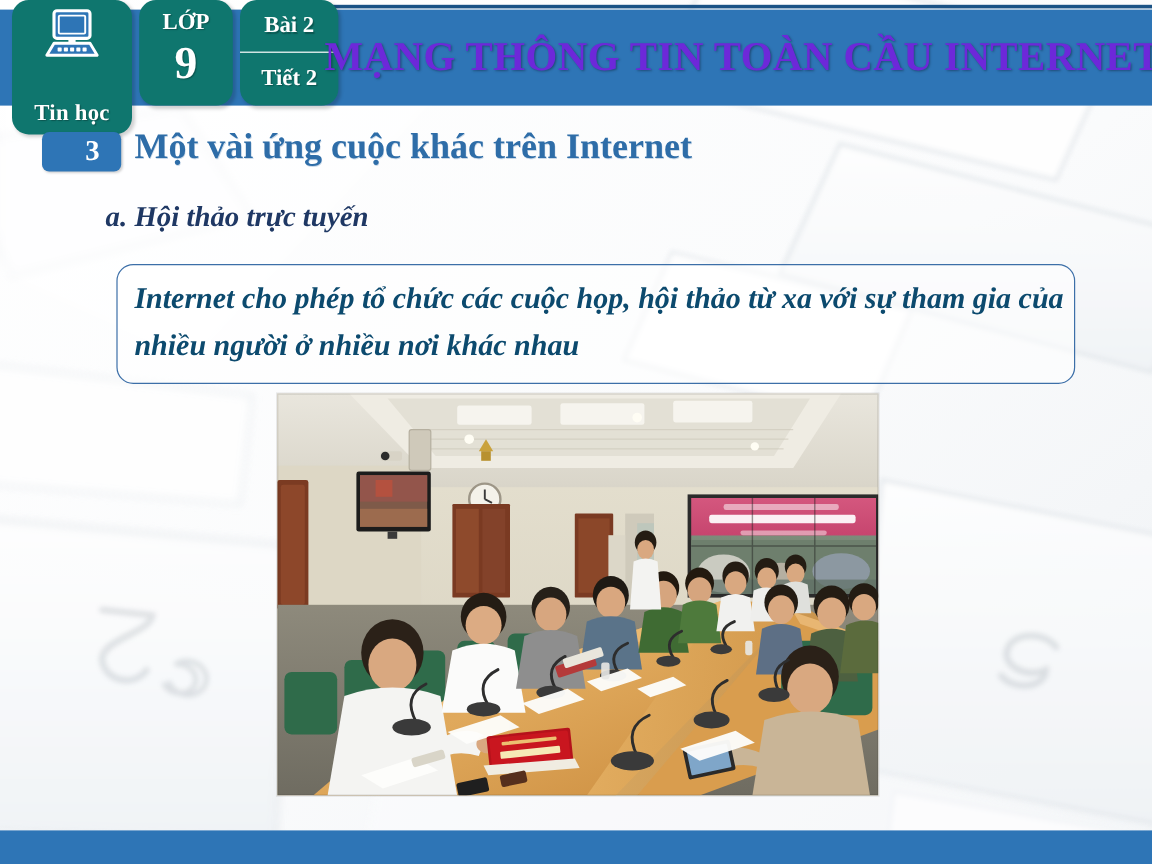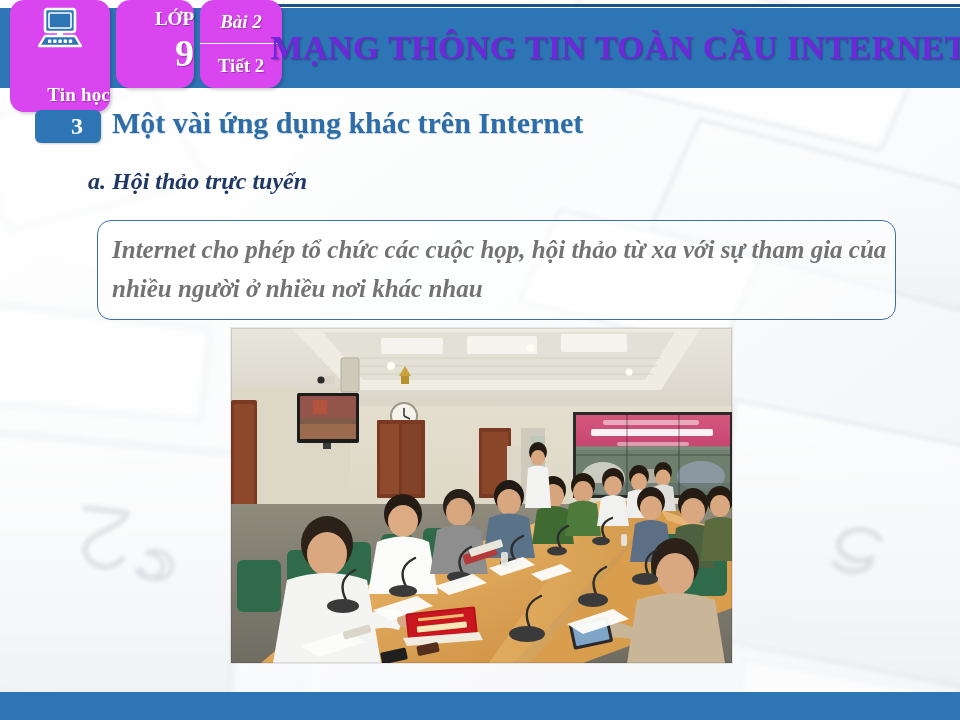--- a/index.html
+++ b/index.html
@@ -36,23 +36,23 @@
     background: #2E75B6;
   }
   .header-topline {
     position: absolute;
     left: 275px; top: 4px; width: 685px; height: 3px;
     background: #1a5285;
   }
 
   .tab {
     position: absolute;
-    background: #d946ef;
+    background: #0f766e;
     color: #ffffff;
-    text-align: right;
+    text-align: center;
     font-weight: bold;
   }
 
   
   .tab-subject {
     left: 10px; top: 0px;
     width: 100px; height: 112px;
     border-radius: 14px;
     box-shadow: 2px 2px 3px rgba(0,0,0,0.18);
   }
@@ -85,21 +85,21 @@
     width: 82px; height: 88px;
     border-radius: 14px;
     box-shadow: 2px 2px 3px rgba(0,0,0,0.18);
   }
   .tab-lesson .l-row {
     height: 44px;
     display: flex; align-items: center; justify-content: center;
     font-size: 19px;
     text-shadow: 1px 1px 1px rgba(0,0,0,.28);
   }
-  .tab-lesson .l-row.top { border-bottom: 1.5px solid #ffffff; font-style: italic; }
+  .tab-lesson .l-row.top { border-bottom: 1.5px solid #ffffff; }
 
   .header-title {
     position: absolute;
     left: 283px; top: 16px;
     width: 672px; height: 64px;
     display: flex; align-items: center; justify-content: center;
     color: #6d28d9;
     font-size: 34px;
     font-weight: bold;
     letter-spacing: .4px;
@@ -150,21 +150,21 @@
     border-radius: 14px;
     background: rgba(255,255,255,0.55);
   }
   .content-text {
     position: absolute;
     left: 14px; top: 9px;
     width: 775px;
     font-size: 25px;
     font-weight: bold;
     font-style: italic;
-    color: #737373;
+    color: #0c4a6e;
     line-height: 39px;
   }
 
   
   .photo {
     position: absolute;
     left: 231px; top: 328px;
     width: 501px; height: 335px;
     overflow: hidden;
     background: #cfc8b8;
@@ -276,21 +276,21 @@
   </div>
 
   <div class="tab tab-lesson">
     <div class="l-row top">Bài 2</div>
     <div class="l-row">Tiết 2</div>
   </div>
 
   <div class="header-title">MẠNG THÔNG TIN TOÀN CẦU INTERNET</div>
 
   <div class="sec-badge">3</div>
-  <div class="sec-title">Một vài ứng dụng khác trên Internet</div>
+  <div class="sec-title">Một vài ứng cuộc khác trên Internet</div>
   <div class="sub-title">a. Hội thảo trực tuyến</div>
 
   <div class="content-box">
     <div class="content-text">Internet cho phép tổ chức các cuộc họp, hội thảo từ xa với sự tham gia của nhiều người ở nhiều nơi khác nhau</div>
   </div>
 
   <div class="photo">
     <svg viewBox="0 0 501 335" preserveAspectRatio="none" aria-hidden="true">
       <defs>
         <linearGradient id="ceil" x1="0" y1="0" x2="0" y2="1">

